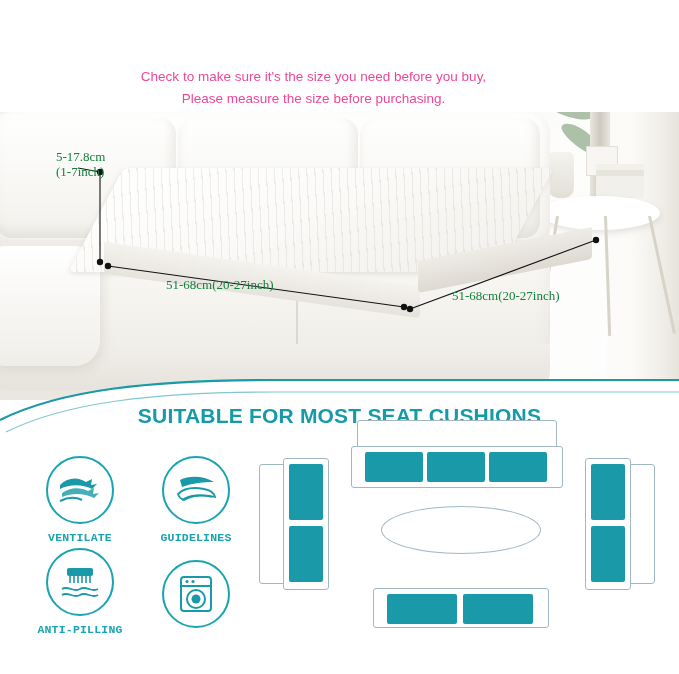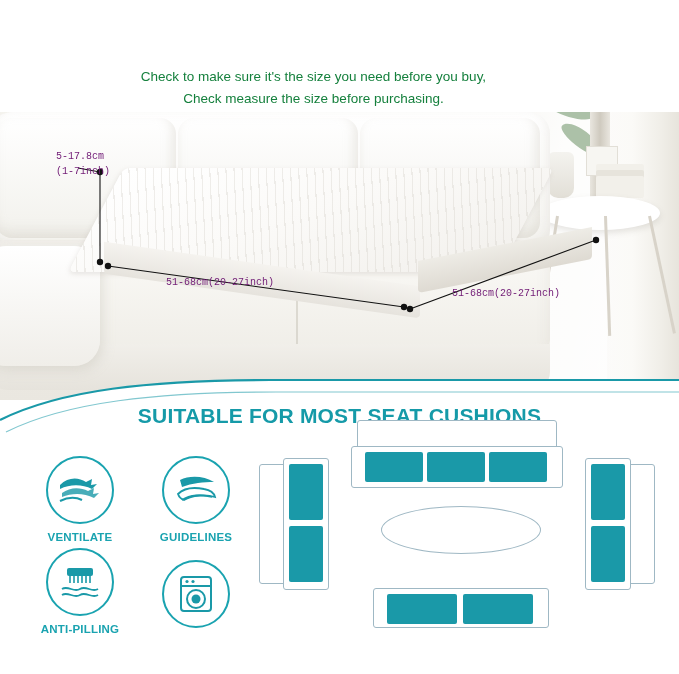--- a/index.html
+++ b/index.html
@@ -199,23 +199,23 @@
     border-radius: 6px;
   }
 
   
   .measure-svg {
     position: absolute; left: 0; top: 0;
     width: 679px; height: 400px;
   }
   .m-label {
     position: absolute;
-    font-size: 10px;
-    color: #701a75;
-    font-family: Liberation Mono, monospace;
+    font-size: 13px;
+    color: #15803d;
+    font-family: Liberation Serif, serif;
     white-space: nowrap;
   }
   #label-height { left: 56px; top: 149px; line-height: 15px; text-align: left; }
   #label-depth  { left: 166px; top: 277px; }
   #label-width  { left: 452px; top: 288px; }
 
   
   .header {
     position: absolute;
     left: 0; top: 0; width: 679px; height: 112px;
@@ -229,21 +229,21 @@
     font-family: "Liberation Serif", serif;
     font-size: 38px;
     letter-spacing: 0.5px;
     color: #111111;
   }
   .subtitle1, .subtitle2 {
     position: absolute;
     width: 627px;
     text-align: center;
     font-size: 13.5px;
-    color: #15803d;
+    color: #ec4899;
   }
   .subtitle1 { top: 69px; }
   .subtitle2 { top: 91px; }
 
   
   .bottom {
     position: absolute;
     left: 0; top: 368px;
     width: 604px; height: 306px;
     z-index: 6;
@@ -266,20 +266,21 @@
   
   .features {
     position: absolute;
     left: 22px; top: 88px;
     width: 250px;
   }
   .feature {
     position: absolute;
     width: 116px;
     text-align: center;
+    font-family: Liberation Mono, monospace;
   }
   .feature .circle {
     width: 68px; height: 68px;
     margin: 0 auto;
     border-radius: 50%;
     border: 2px solid #1aa3b0;
     display: flex; align-items: center; justify-content: center;
     background: #ffffff;
   }
   .feature .flabel {
@@ -384,21 +385,21 @@
     <div class="m-label" id="label-height">
       <div>5-17.8cm</div>
       <div>(1-7inch)</div>
     </div>
     <div class="m-label" id="label-depth">51-68cm(20-27inch)</div>
     <div class="m-label" id="label-width">51-68cm(20-27inch)</div>
   </div>
 
   <div class="header">
     <div class="subtitle1">Check to make sure it's the size you need before you buy,</div>
-    <div class="subtitle2">Check measure the size before purchasing.</div>
+    <div class="subtitle2">Please measure the size before purchasing.</div>
   </div>
 
   <div class="bottom">
     <svg class="bottom-arc" viewBox="0 0 679 306" preserveAspectRatio="none">
       <path d="M0,52 C60,22 150,12 270,12 L679,12 L679,306 L0,306 Z" fill="#ffffff"></path>
       <path d="M0,52 C60,22 150,12 270,12 L679,12" fill="none" stroke="#1a99a8" stroke-width="2.2"></path>
       <path d="M6,64 C66,34 156,24 276,24 L679,24" fill="none" stroke="#1a99a8" stroke-width="1.2" opacity="0.55"></path>
     </svg>
 
     <div class="section-title">SUITABLE FOR MOST SEAT CUSHIONS</div>

